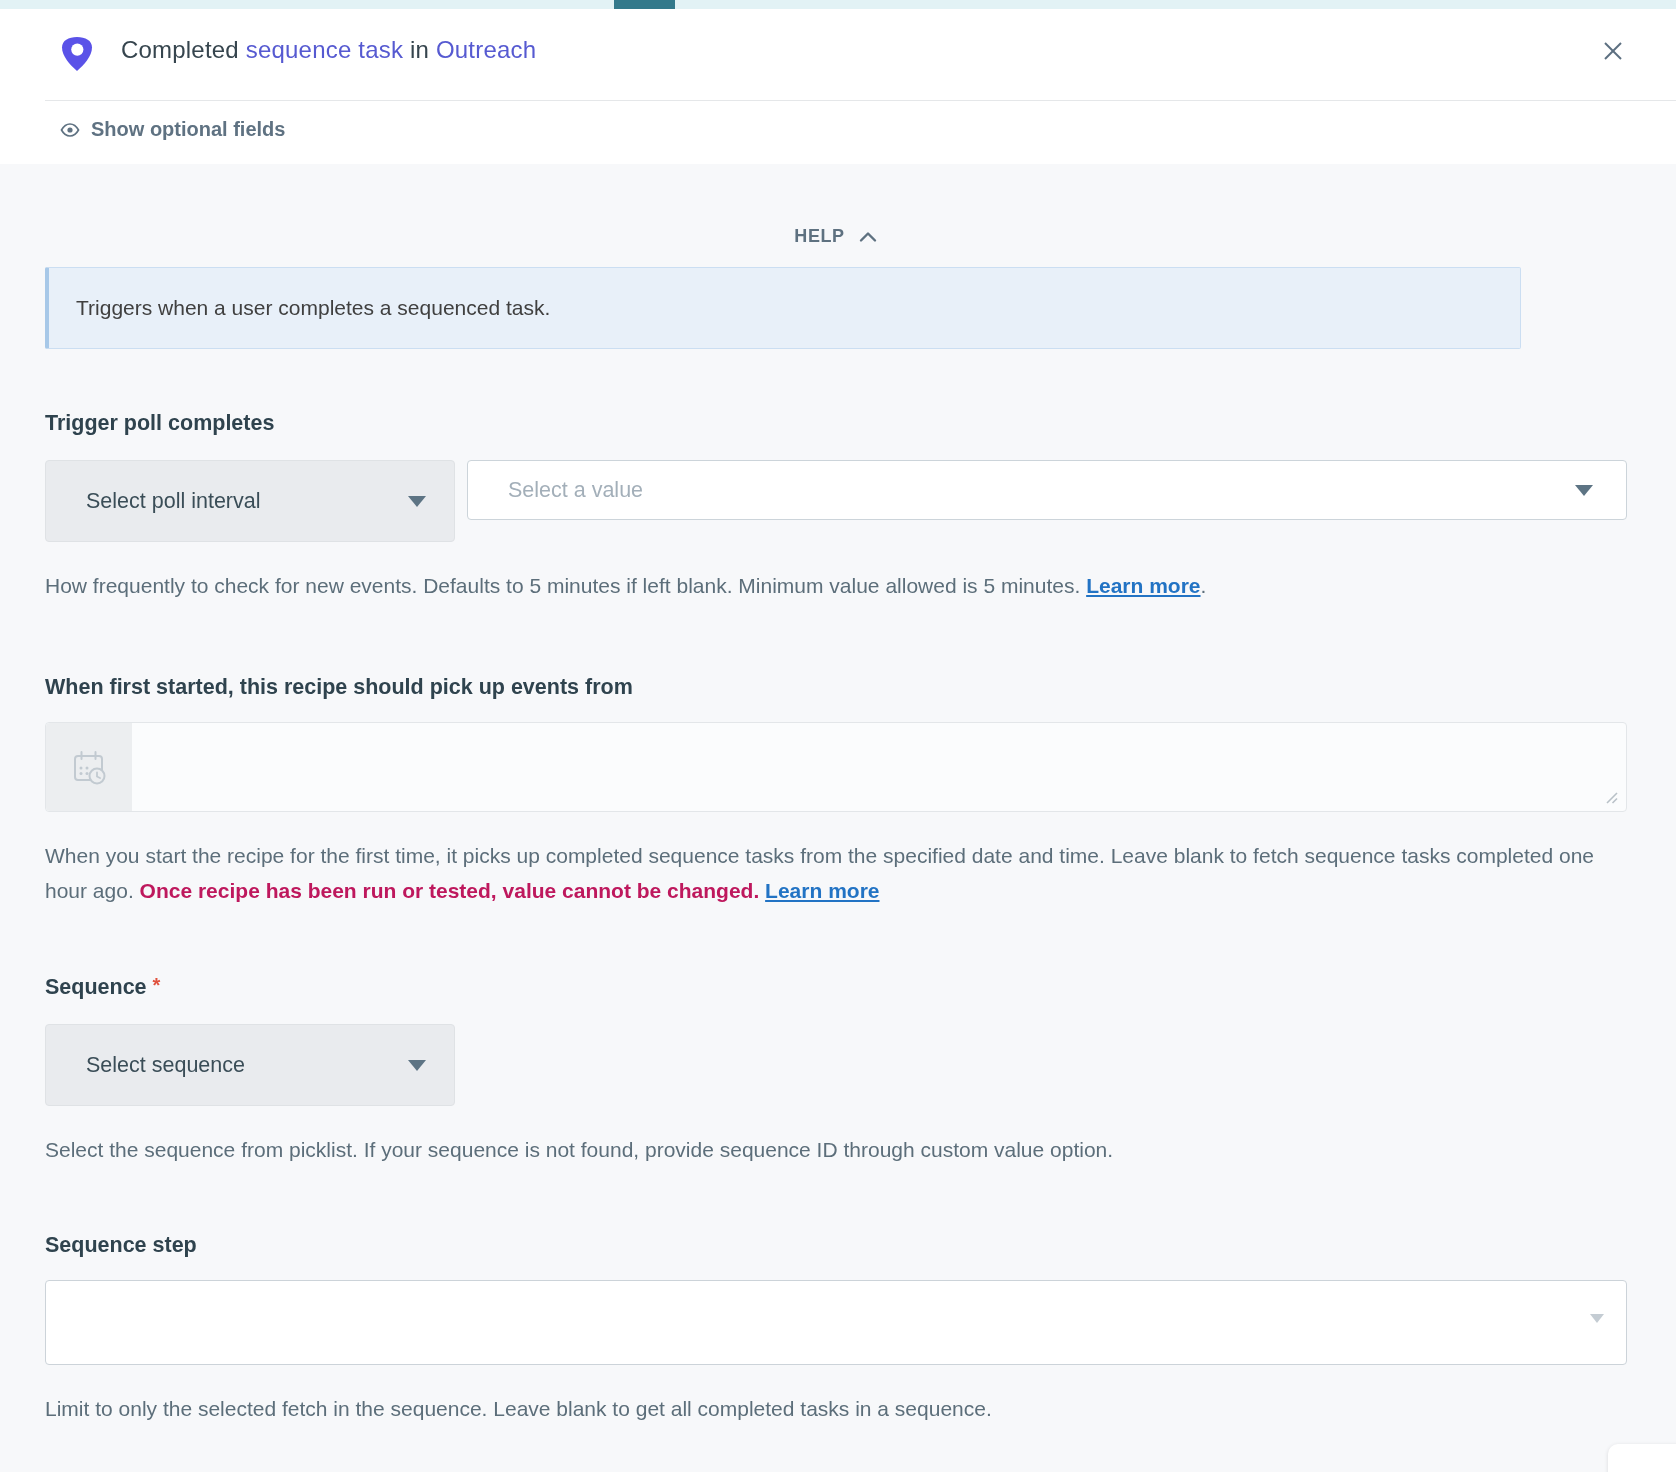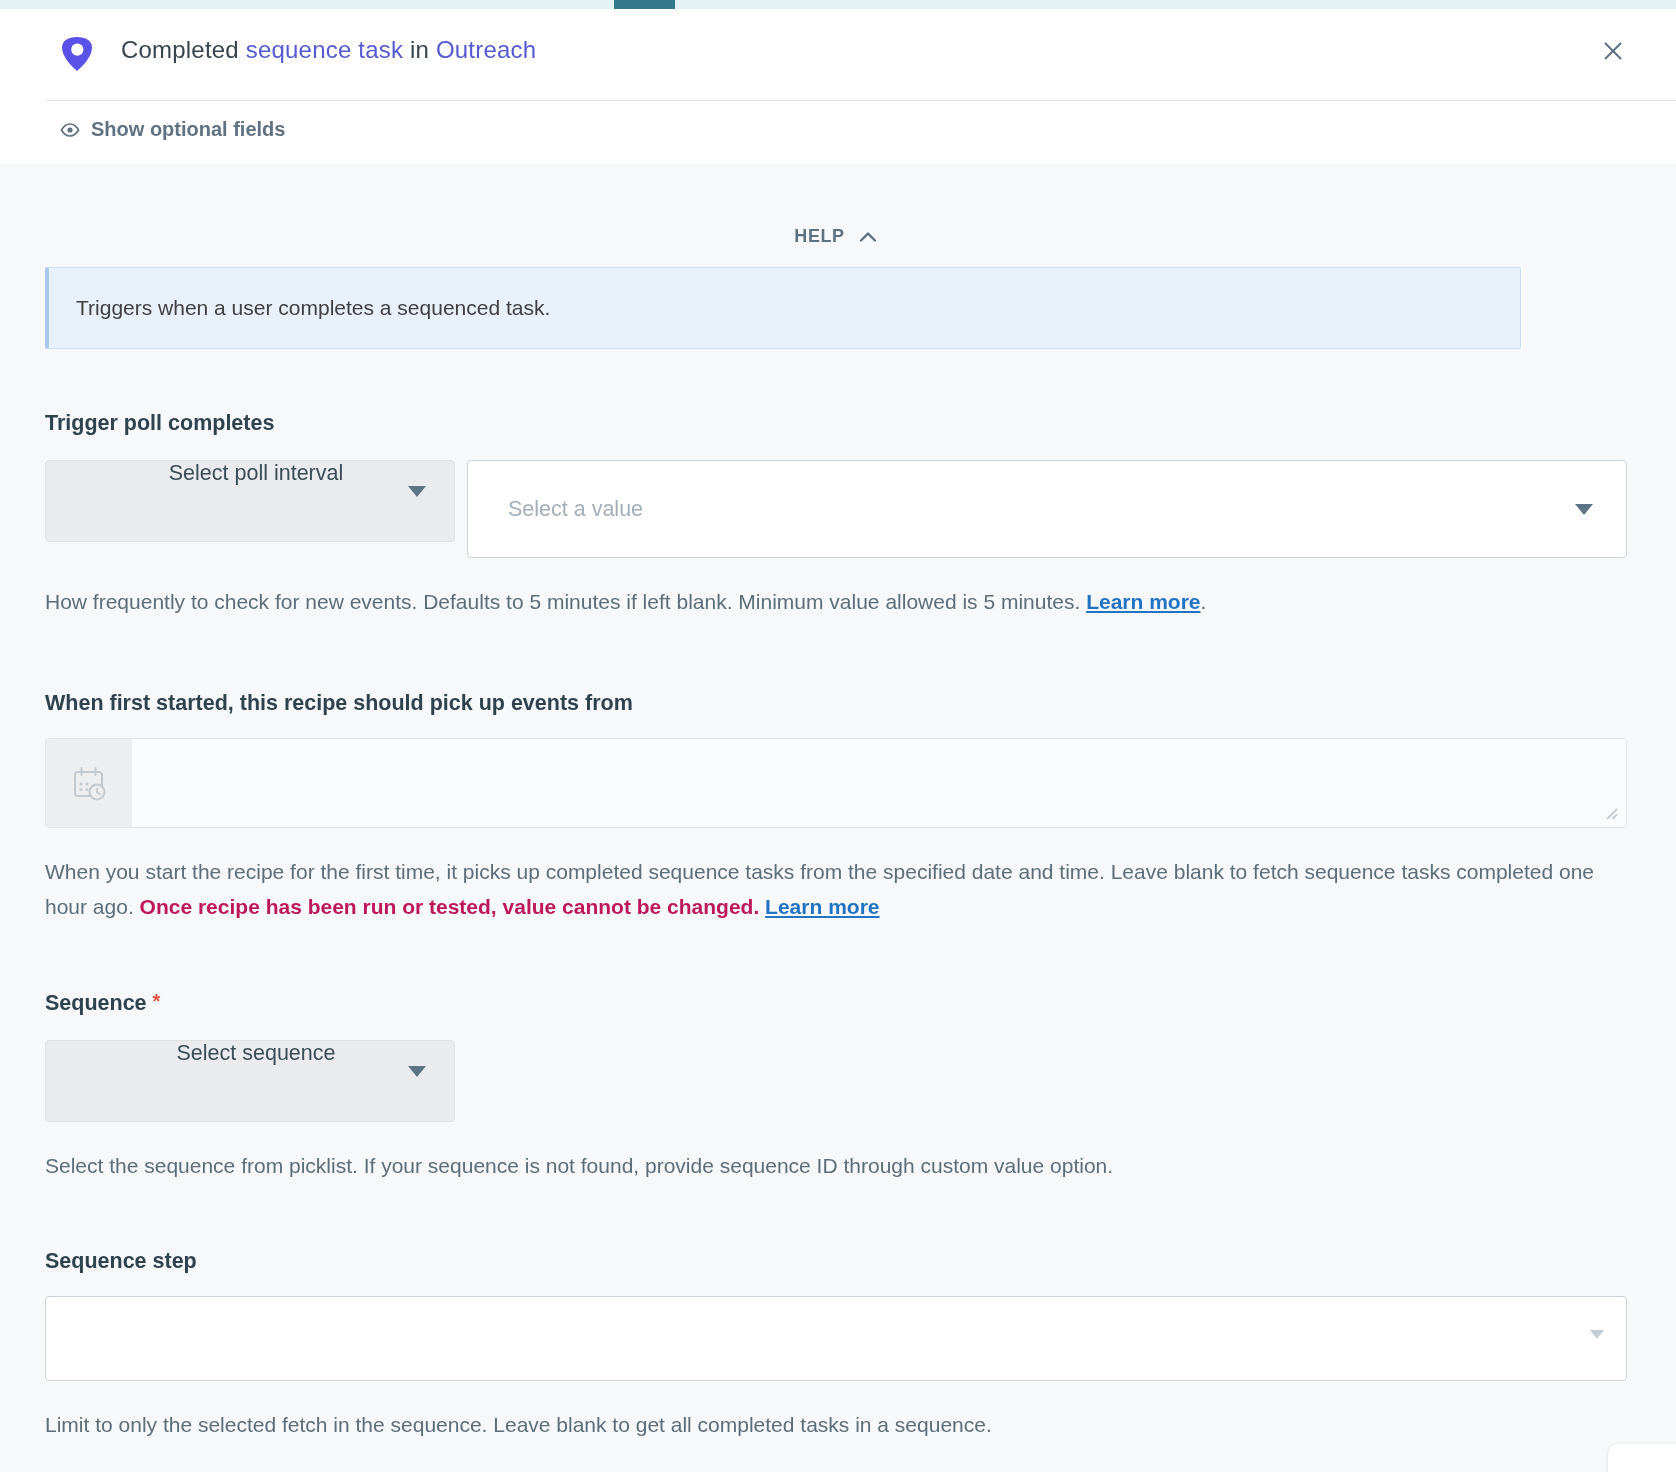--- a/index.html
+++ b/index.html
@@ -39,24 +39,24 @@
   .field { margin-top: 62px; }
   .field.f2 { margin-top: 72px; }
   .field.f3 { margin-top: 66px; }
   .field-label { font-size: 21.5px; font-weight: 700; color: #2f434e; }
   .req { color: #e0523e; font-weight: 700; margin-left: 6px; font-size: 20px; vertical-align: 2px; }
 
   .control-row { margin-top: 24px; display: flex; gap: 12px; width: 1582px; }
   .schema-select {
     width: 410px; height: 82px; background: #e9ebee; border: 1px solid #dfe2e5; border-radius: 4px;
     display: flex; align-items: center; padding: 0 28px 0 40px;
-    font-size: 21.5px; color: #3a4d57; cursor: pointer; font-family: inherit; flex-direction: column;
+    font-size: 21.5px; color: #3a4d57; cursor: pointer; font-family: inherit;
   }
   .value-box {
-    flex: 1; height: 98px; background: #ffffff; border: 1px solid #ccd4da; border-radius: 4px;
+    flex: 1; height: 60px; background: #ffffff; border: 1px solid #ccd4da; border-radius: 4px;
     display: flex; align-items: center; padding: 0 33px 0 40px; font-size: 21.5px; cursor: text;
   }
   .placeholder { color: #a3afb9; }
   .value-text { color: #36454e; }
   .tri { width: 0; height: 0; border-left: 9px solid transparent; border-right: 9px solid transparent; border-top: 11px solid #5d7484; flex: 0 0 auto; }
   .ml-auto { margin-left: auto; }
   .clear-x { margin-left: auto; width: 26px; height: 26px; border: none; background: none; cursor: pointer; display: flex; align-items: center; justify-content: center; }
   .gap28 { width: 30px; flex: 0 0 auto; }
 
   .hint { margin-top: 26px; font-size: 21px; line-height: 35px; color: #5c6e7a; max-width: 1582px; }

